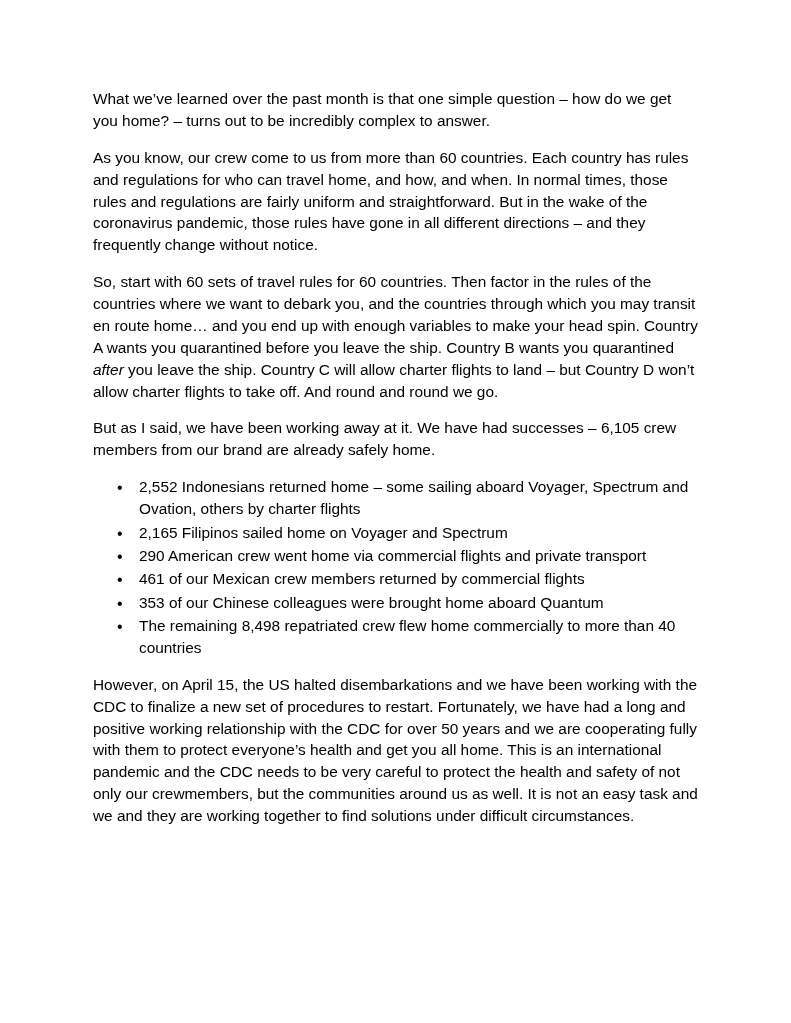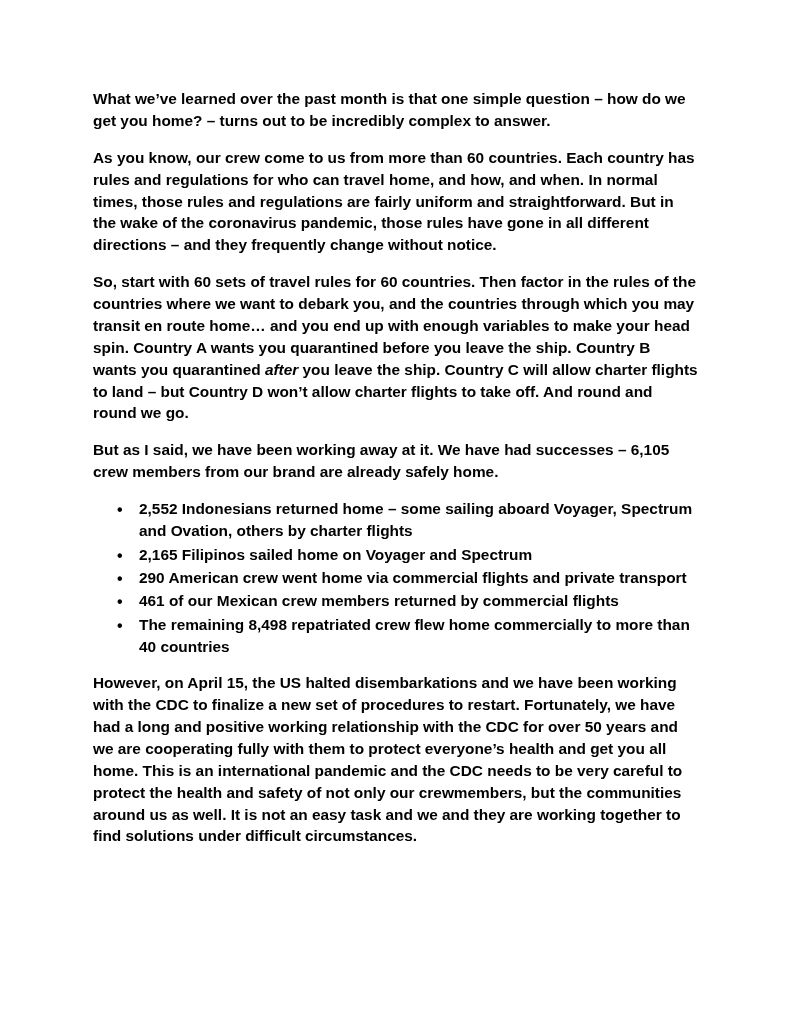--- a/index.html
+++ b/index.html
@@ -14,21 +14,20 @@
     color: #000000;
     overflow: hidden;
   }
   .page {
     position: relative;
     width: 791px;
     height: 1023px;
     background: #ffffff;
     box-sizing: border-box;
     padding: 88px 93px 0 93px;
-    font-weight: bold;
   }
   .doc-body {
     font-size: 15.4px;
     line-height: 1.42;
     color: #000000;
   }
   p.para {
     margin: 0 0 15px 0;
     text-align: left;
   }
@@ -67,19 +66,20 @@
 
     <p class="para"><span>So, start with 60 sets of travel rules for 60 countries. Then factor in the rules of the countries where we want to debark you, and the countries through which you may transit en route home… and you end up with enough variables to make your head spin. Country A wants you quarantined before you leave the ship. Country B wants you quarantined </span><em class="ital">after</em><span> you leave the ship. Country C will allow charter flights to land – but Country D won’t allow charter flights to take off. And round and round we go.</span></p>
 
     <p class="para">But as I said, we have been working away at it. We have had successes – 6,105 crew members from our brand are already safely home.</p>
 
     <ul class="bullets">
       <li>2,552 Indonesians returned home – some sailing aboard Voyager, Spectrum and Ovation, others by charter flights</li>
       <li>2,165 Filipinos sailed home on Voyager and Spectrum</li>
       <li>290 American crew went home via commercial flights and private transport</li>
       <li>461 of our Mexican crew members returned by commercial flights</li>
+      <li>353 of our Chinese colleagues were brought home aboard Quantum</li>
       <li>The remaining 8,498 repatriated crew flew home commercially to more than 40 countries</li>
     </ul>
 
     <p class="para">However, on April 15, the US halted disembarkations and we have been working with the CDC to finalize a new set of procedures to restart.  Fortunately, we have had a long and positive working relationship with the CDC for over 50 years and we are cooperating fully with them to protect everyone’s health and get you all home.  This is an international pandemic and the CDC needs to be very careful to protect the health and safety of not only our crewmembers, but the communities around us as well.  It is not an easy task and we and they are working together to find solutions under difficult circumstances.</p>
 
   </div>
 </div>
 
 </body></html>

